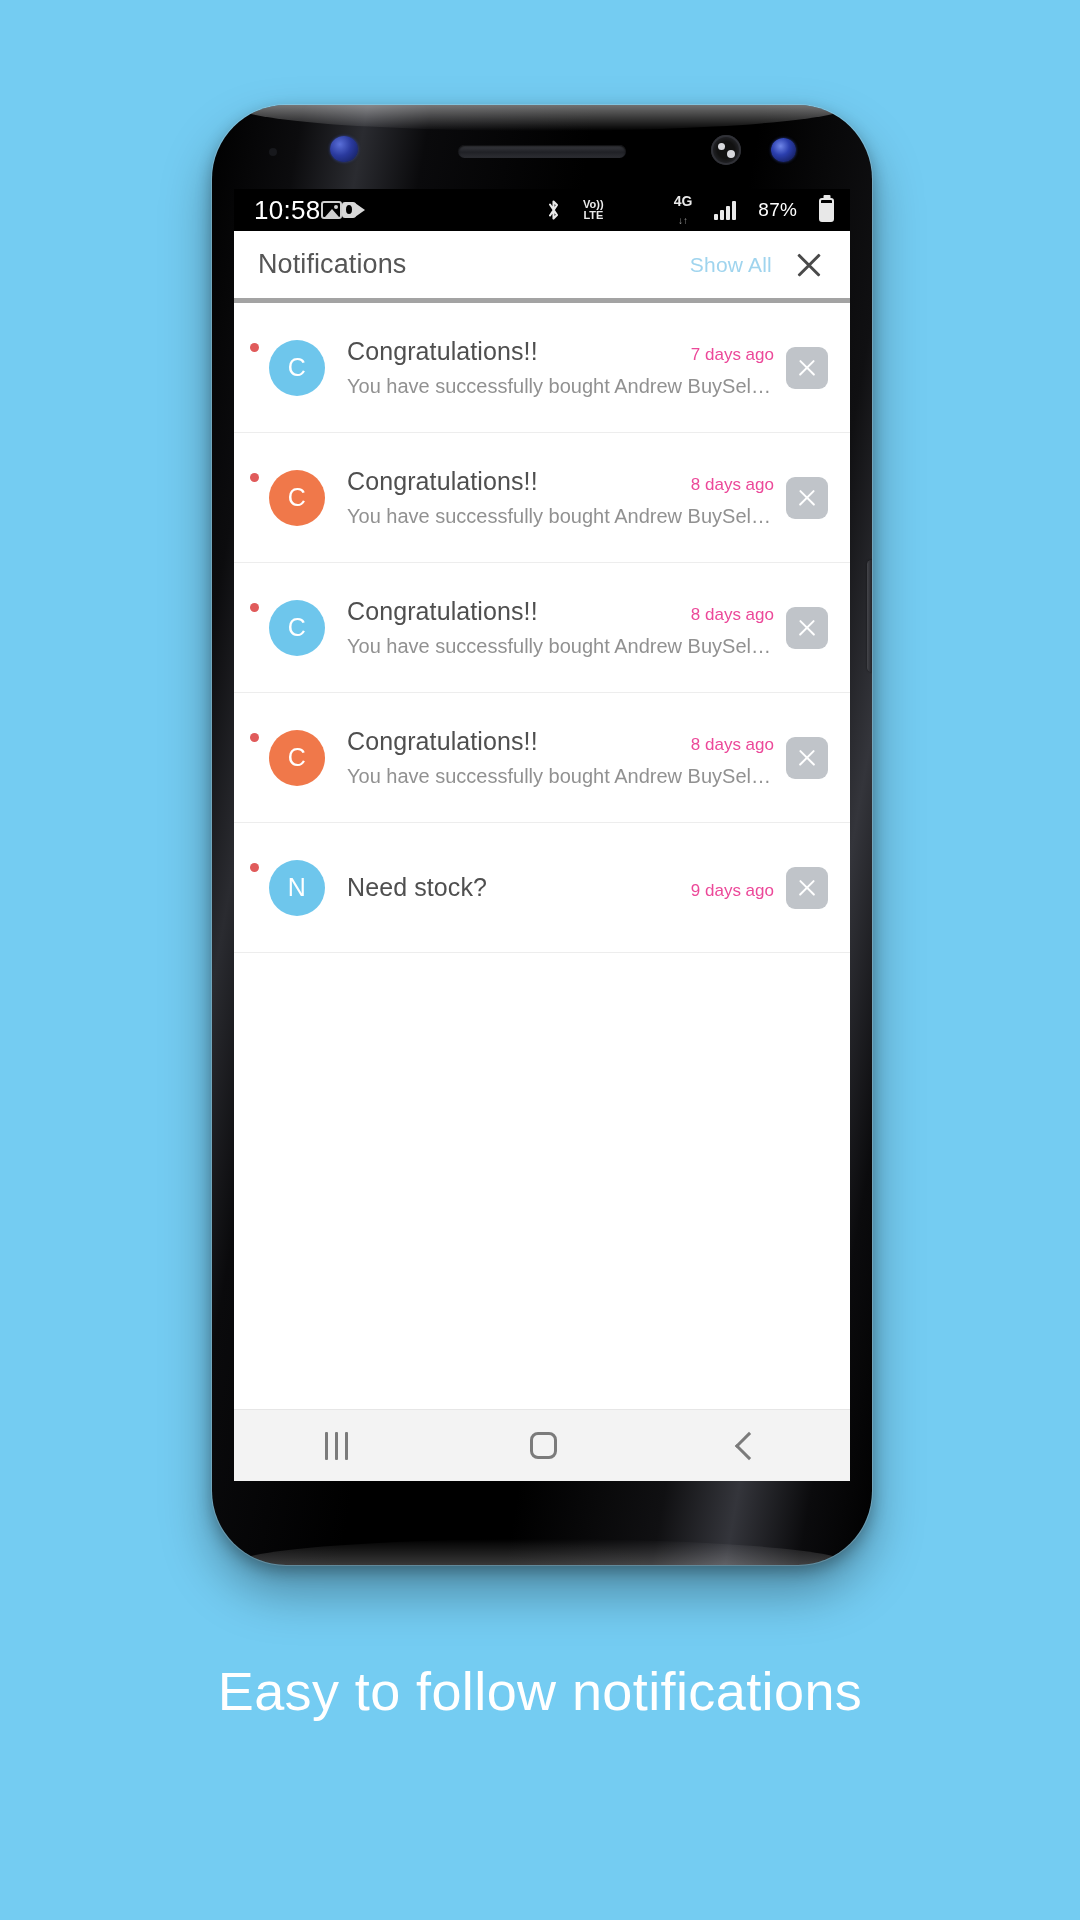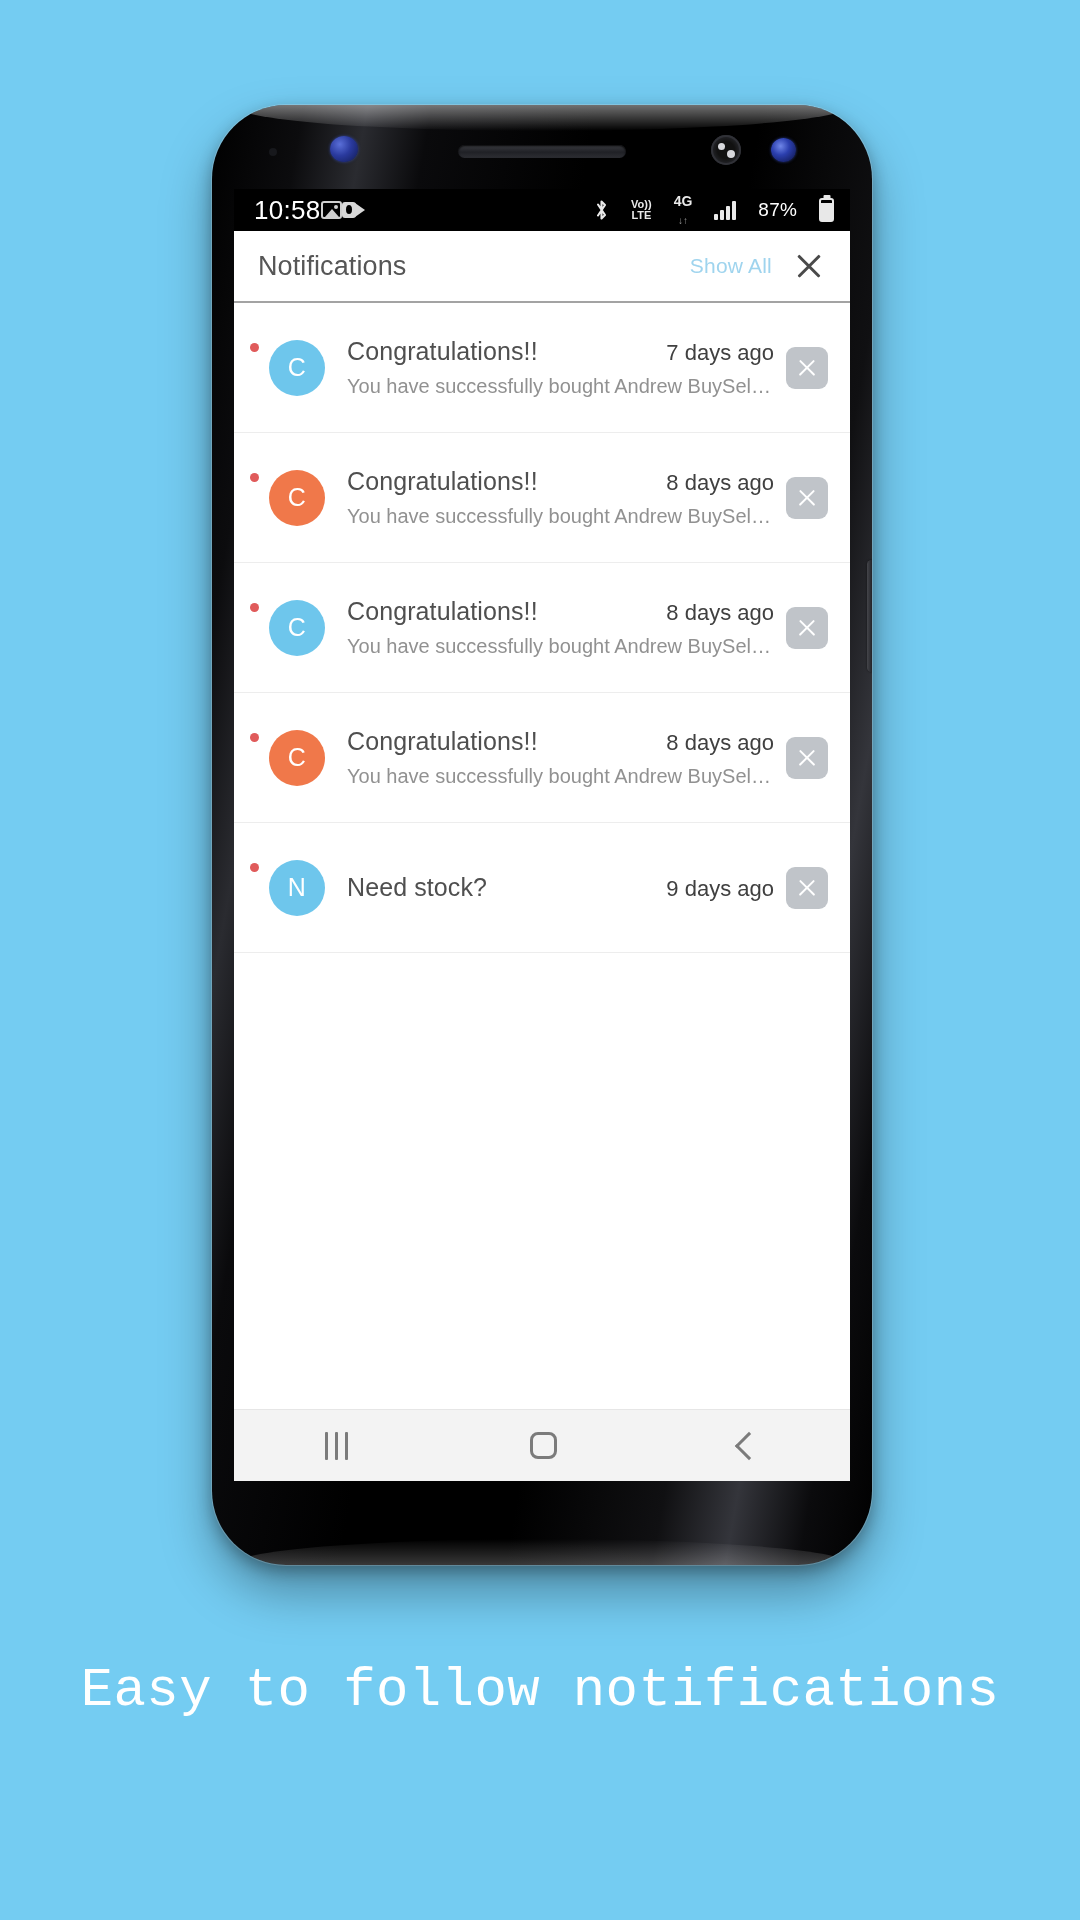--- a/index.html
+++ b/index.html
@@ -141,21 +141,21 @@
     border-top:7px solid transparent; border-bottom:7px solid transparent;
     border-left:10px solid #d8d8d8;
   }
 
   .ic-bt { width:15px; height:22px; position:relative; }
   .ic-bt svg { display:block; }
   .ic-volte {
     font-size:11px; line-height:11px; text-align:center;
     color:#eaeaea; font-weight:bold; letter-spacing:0;
   }
-  .ic-4g { text-align:center; color:#eaeaea; }
+  .ic-4g { text-align:center; color:#eaeaea;margin-left:48px; }
   .ic-4g .g4 { font-size:14px; font-weight:bold; line-height:14px; }
   .ic-4g .arrows { font-size:10px; line-height:10px; color:#9a9a9a; }
 
   .ic-signal { display:flex; align-items:flex-end; gap:2px; height:19px; }
   .ic-signal i { width:4px; background:#eaeaea; border-radius:1px; display:block; }
   .ic-signal i:nth-child(1){ height:6px; }
   .ic-signal i:nth-child(2){ height:10px; }
   .ic-signal i:nth-child(3){ height:14px; }
   .ic-signal i:nth-child(4){ height:19px; }
 
@@ -167,21 +167,21 @@
   .ic-battery::before {
     content:""; position:absolute; left:50%; top:-5px; transform:translateX(-50%);
     width:7px; height:3px; border-radius:1px 1px 0 0; background:#e8e8e8;
   }
 
   
   .app-header {
     height:72px; background:#fff;
     display:flex; align-items:center;
     padding:0 26px 0 24px;
-    border-bottom:2px solid #a3a3a3;
+    border-bottom:5px solid #a3a3a3;
   }
   .app-title { font-size:27px; color:#565656; letter-spacing:.1px; }
   .header-right { margin-left:auto; display:flex; align-items:center; gap:22px; }
   .show-all { font-size:21px; color:#9fd4ee; letter-spacing:.2px;text-align:center; }
   .close-x {
     width:30px; height:30px; position:relative; cursor:pointer;
   }
   .close-x::before, .close-x::after {
     content:""; position:absolute; left:50%; top:50%;
     width:30px; height:2.6px; background:#4a4a4a; border-radius:1px;
@@ -210,21 +210,21 @@
     color:#fff; font-size:25px; letter-spacing:.4px;
   }
   .n-body { flex:1 1 auto; min-width:0; padding:0 12px 0 22px;text-align:right; }
   .n-top { display:flex; align-items:baseline; }
   .n-title {
     font-size:25px; color:#4f4f4f; letter-spacing:.1px;
     white-space:nowrap; overflow:hidden; text-overflow:ellipsis;
   }
   .n-time {
     margin-left:auto; padding-left:12px;
-    font-size:22px; color:#404040; white-space:nowrap;
+    font-size:17px; color:#ec4899; white-space:nowrap;
   }
   .n-text {
     margin-top:9px; font-size:20px; color:#919191;
     white-space:nowrap; overflow:hidden; text-overflow:ellipsis;
   }
   .dismiss {
     flex:0 0 auto;
     width:42px; height:42px; border-radius:9px;
     background:#c0c4c9; position:relative; cursor:pointer;
   }
@@ -255,21 +255,21 @@
   }
 
   
   .caption {
     position:absolute; left:0; top:1660px; width:1080px;
     text-align:center;
     color:#ffffff;
     font-size:54px;
     font-weight:300;
     letter-spacing:.4px;
-    font-family:Liberation Mono, monospace;
+    font-family:Liberation Sans, sans-serif;
   }
 </style>
 </head>
 <body style="background: rgb(116, 204, 242);">
 
 <div class="page" style="background: rgb(116, 204, 242);">
 
   <div class="device">
     <div class="device-gloss-top"></div>
     <div class="device-gloss-bottom"></div>

